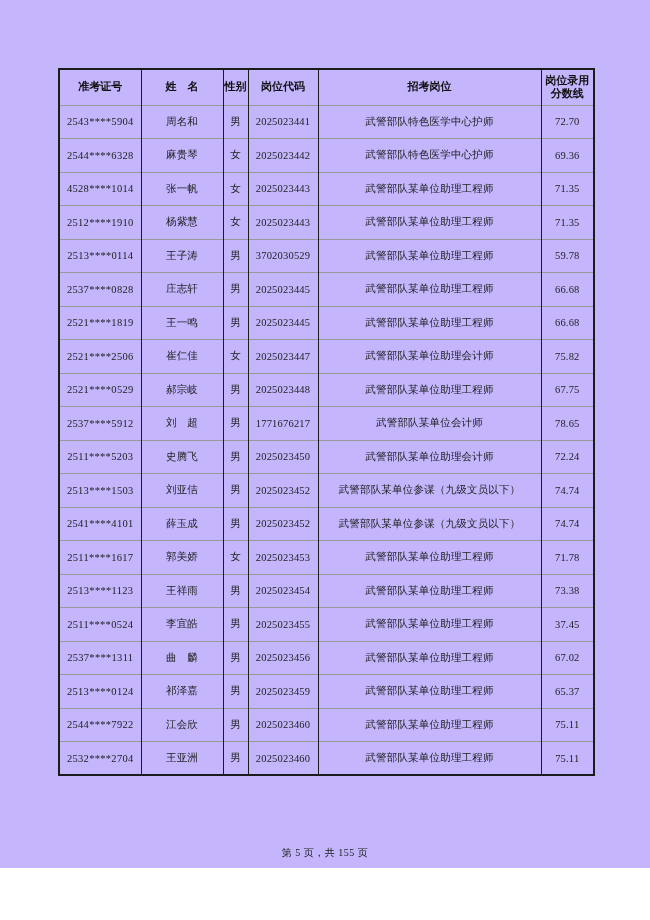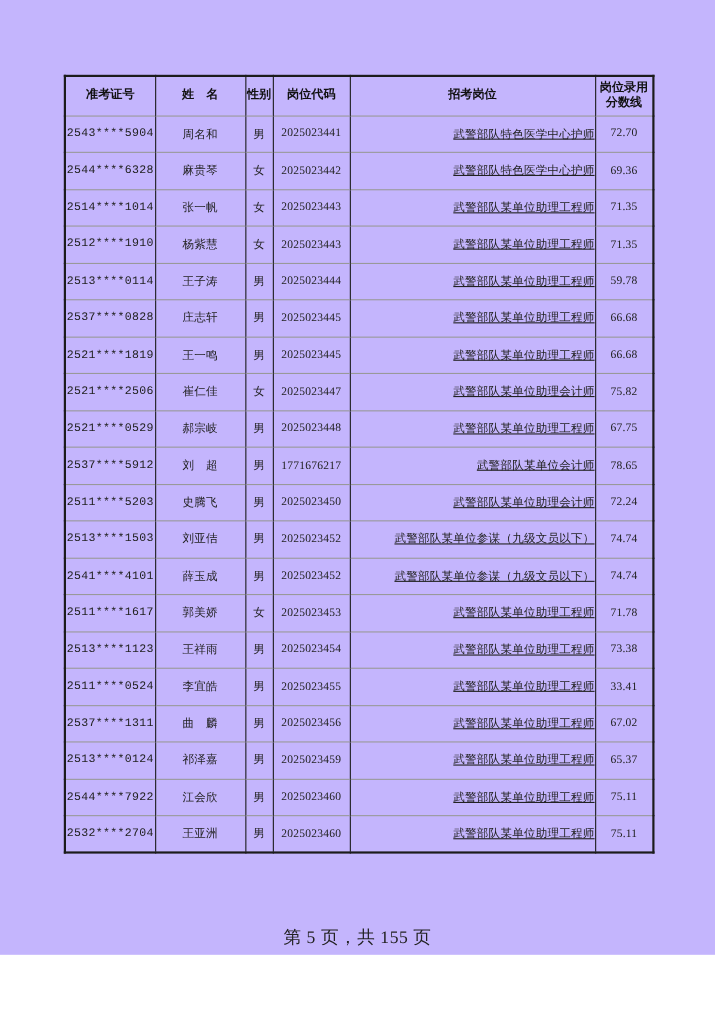--- a/index.html
+++ b/index.html
@@ -41,32 +41,31 @@
     word-break: break-all;
     color: #111;
   }
   td {
     font-size: 10.5px;
     text-align: center;
     letter-spacing: 0.2px;
     color: #222;
   }
   td.col-position {
-    text-align: right;
+    text-align: center;
     padding-left: 5px;
     padding-right: 2px;
-    text-decoration: underline;
-  }
-  td.col-ticket { letter-spacing: 0.3px; font-family: Liberation Mono, monospace; }
+  }
+  td.col-ticket { letter-spacing: 0.3px; }
   .footer {
     position: absolute;
     left: 0; top: 846px;
     width: 650px;
     text-align: center;
-    font-size: 16px;
+    font-size: 10px;
     line-height: 14px;
     color: #222;
     letter-spacing: 0.5px;
   }
 </style>
 </head>
 <body>
 
 <div class="sheet">
 
@@ -100,40 +99,40 @@
         </tr>
         <tr>
           <td class="col-ticket">2544****6328</td>
           <td class="col-name">麻贵琴</td>
           <td class="col-gender">女</td>
           <td class="col-code">2025023442</td>
           <td class="col-position">武警部队特色医学中心护师</td>
           <td class="col-score">69.36</td>
         </tr>
         <tr>
-          <td class="col-ticket">2514****1014</td>
+          <td class="col-ticket">4528****1014</td>
           <td class="col-name">张一帆</td>
           <td class="col-gender">女</td>
           <td class="col-code">2025023443</td>
           <td class="col-position">武警部队某单位助理工程师</td>
           <td class="col-score">71.35</td>
         </tr>
         <tr>
           <td class="col-ticket">2512****1910</td>
           <td class="col-name">杨紫慧</td>
           <td class="col-gender">女</td>
           <td class="col-code">2025023443</td>
           <td class="col-position">武警部队某单位助理工程师</td>
           <td class="col-score">71.35</td>
         </tr>
         <tr>
           <td class="col-ticket">2513****0114</td>
           <td class="col-name">王子涛</td>
           <td class="col-gender">男</td>
-          <td class="col-code">2025023444</td>
+          <td class="col-code">3702030529</td>
           <td class="col-position">武警部队某单位助理工程师</td>
           <td class="col-score">59.78</td>
         </tr>
         <tr>
           <td class="col-ticket">2537****0828</td>
           <td class="col-name">庄志轩</td>
           <td class="col-gender">男</td>
           <td class="col-code">2025023445</td>
           <td class="col-position">武警部队某单位助理工程师</td>
           <td class="col-score">66.68</td>
@@ -209,21 +208,21 @@
           <td class="col-code">2025023454</td>
           <td class="col-position">武警部队某单位助理工程师</td>
           <td class="col-score">73.38</td>
         </tr>
         <tr>
           <td class="col-ticket">2511****0524</td>
           <td class="col-name">李宜皓</td>
           <td class="col-gender">男</td>
           <td class="col-code">2025023455</td>
           <td class="col-position">武警部队某单位助理工程师</td>
-          <td class="col-score">33.41</td>
+          <td class="col-score">37.45</td>
         </tr>
         <tr>
           <td class="col-ticket">2537****1311</td>
           <td class="col-name">曲　麟</td>
           <td class="col-gender">男</td>
           <td class="col-code">2025023456</td>
           <td class="col-position">武警部队某单位助理工程师</td>
           <td class="col-score">67.02</td>
         </tr>
         <tr>

